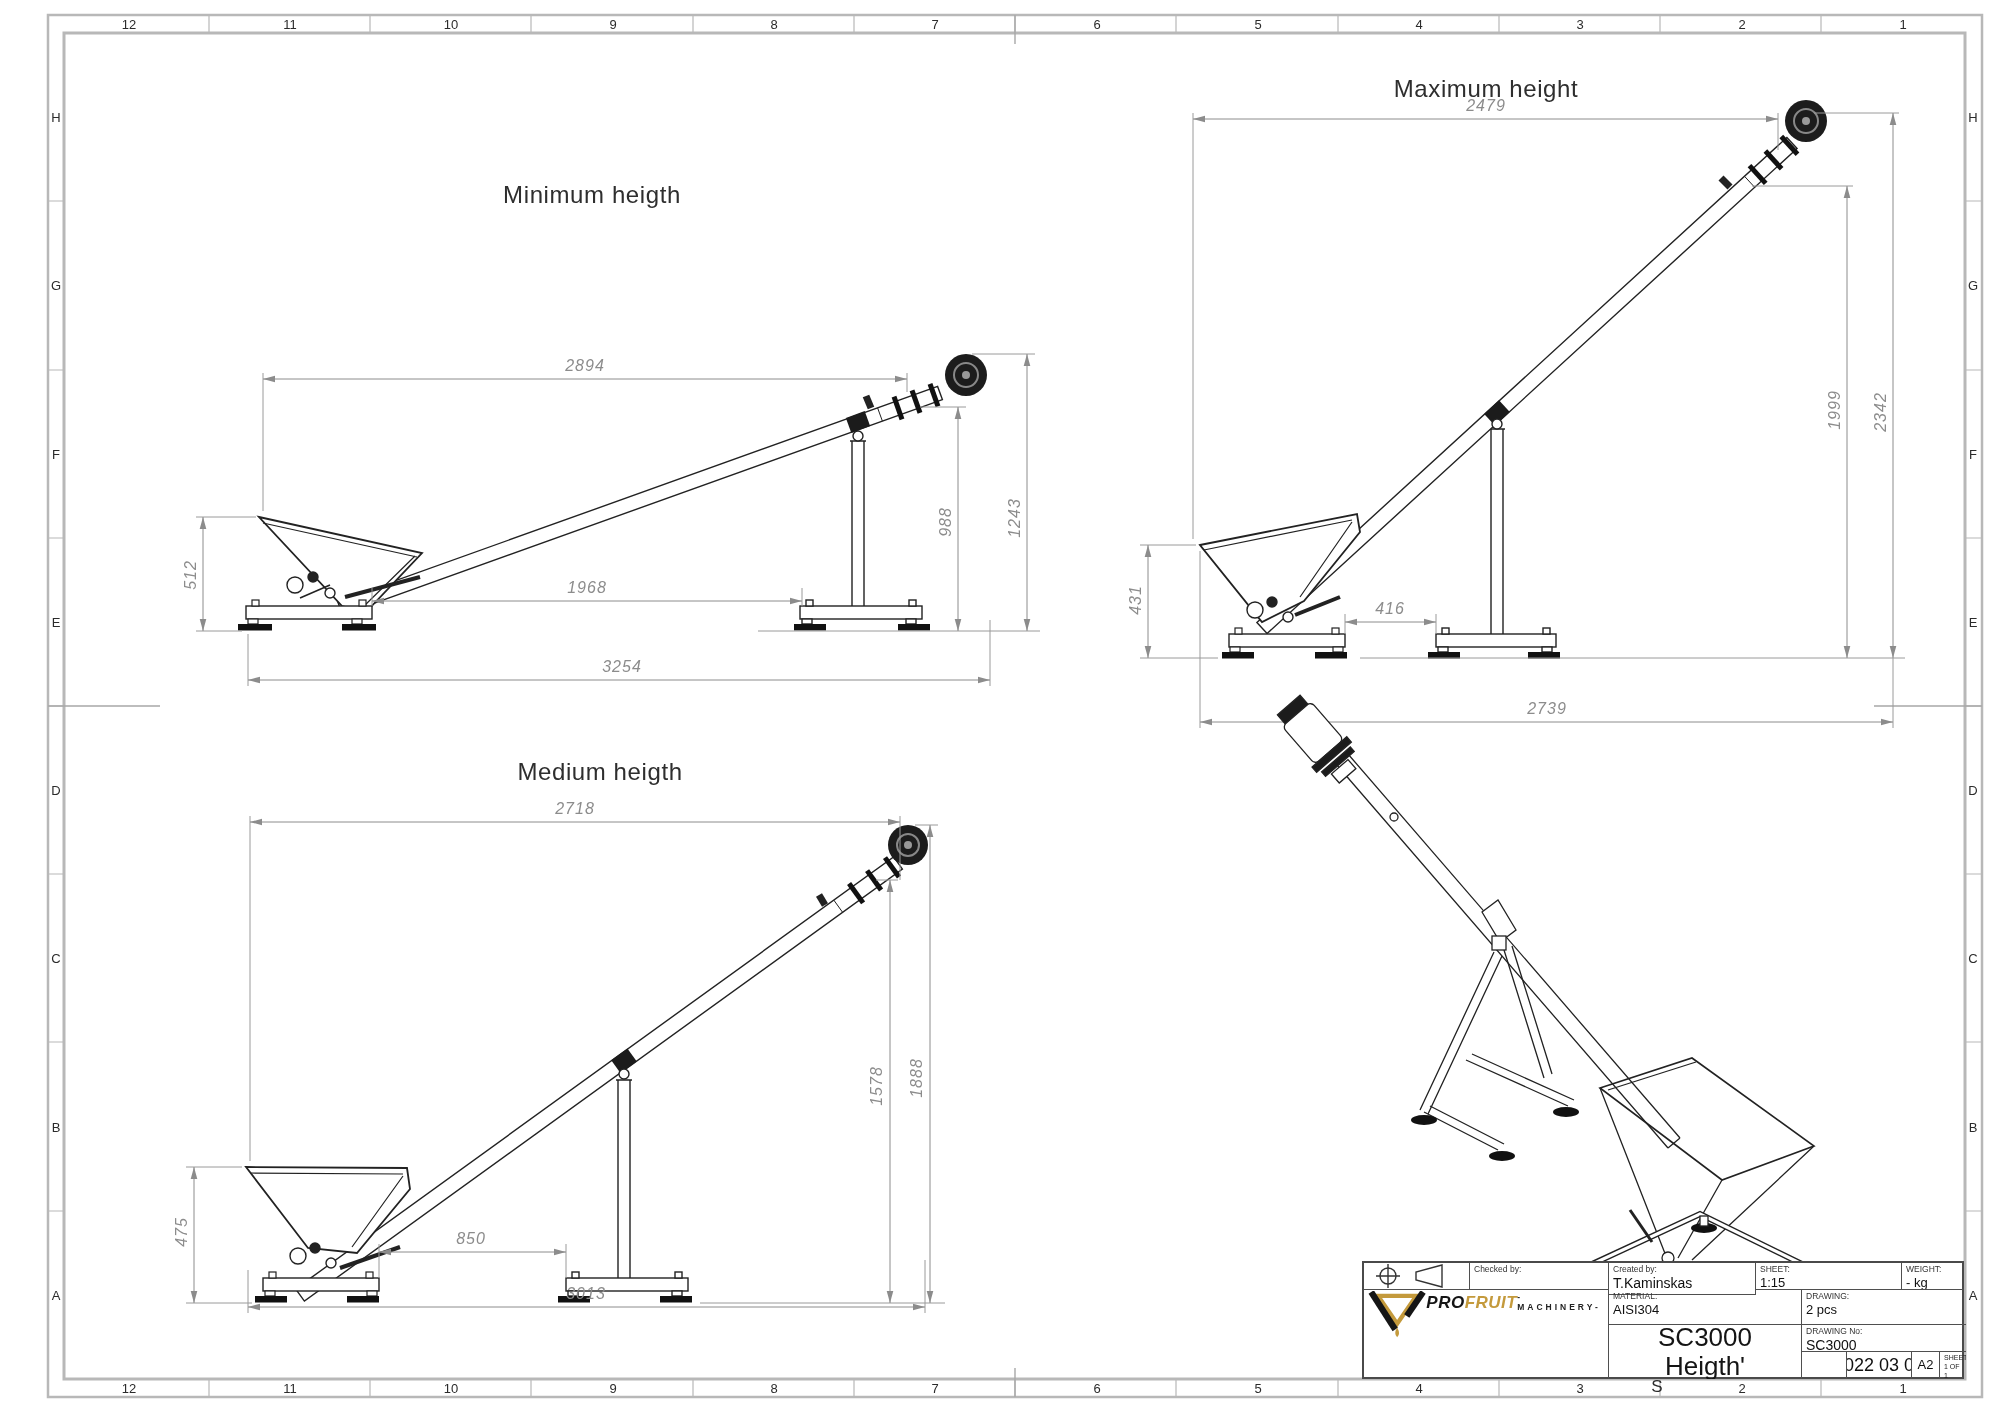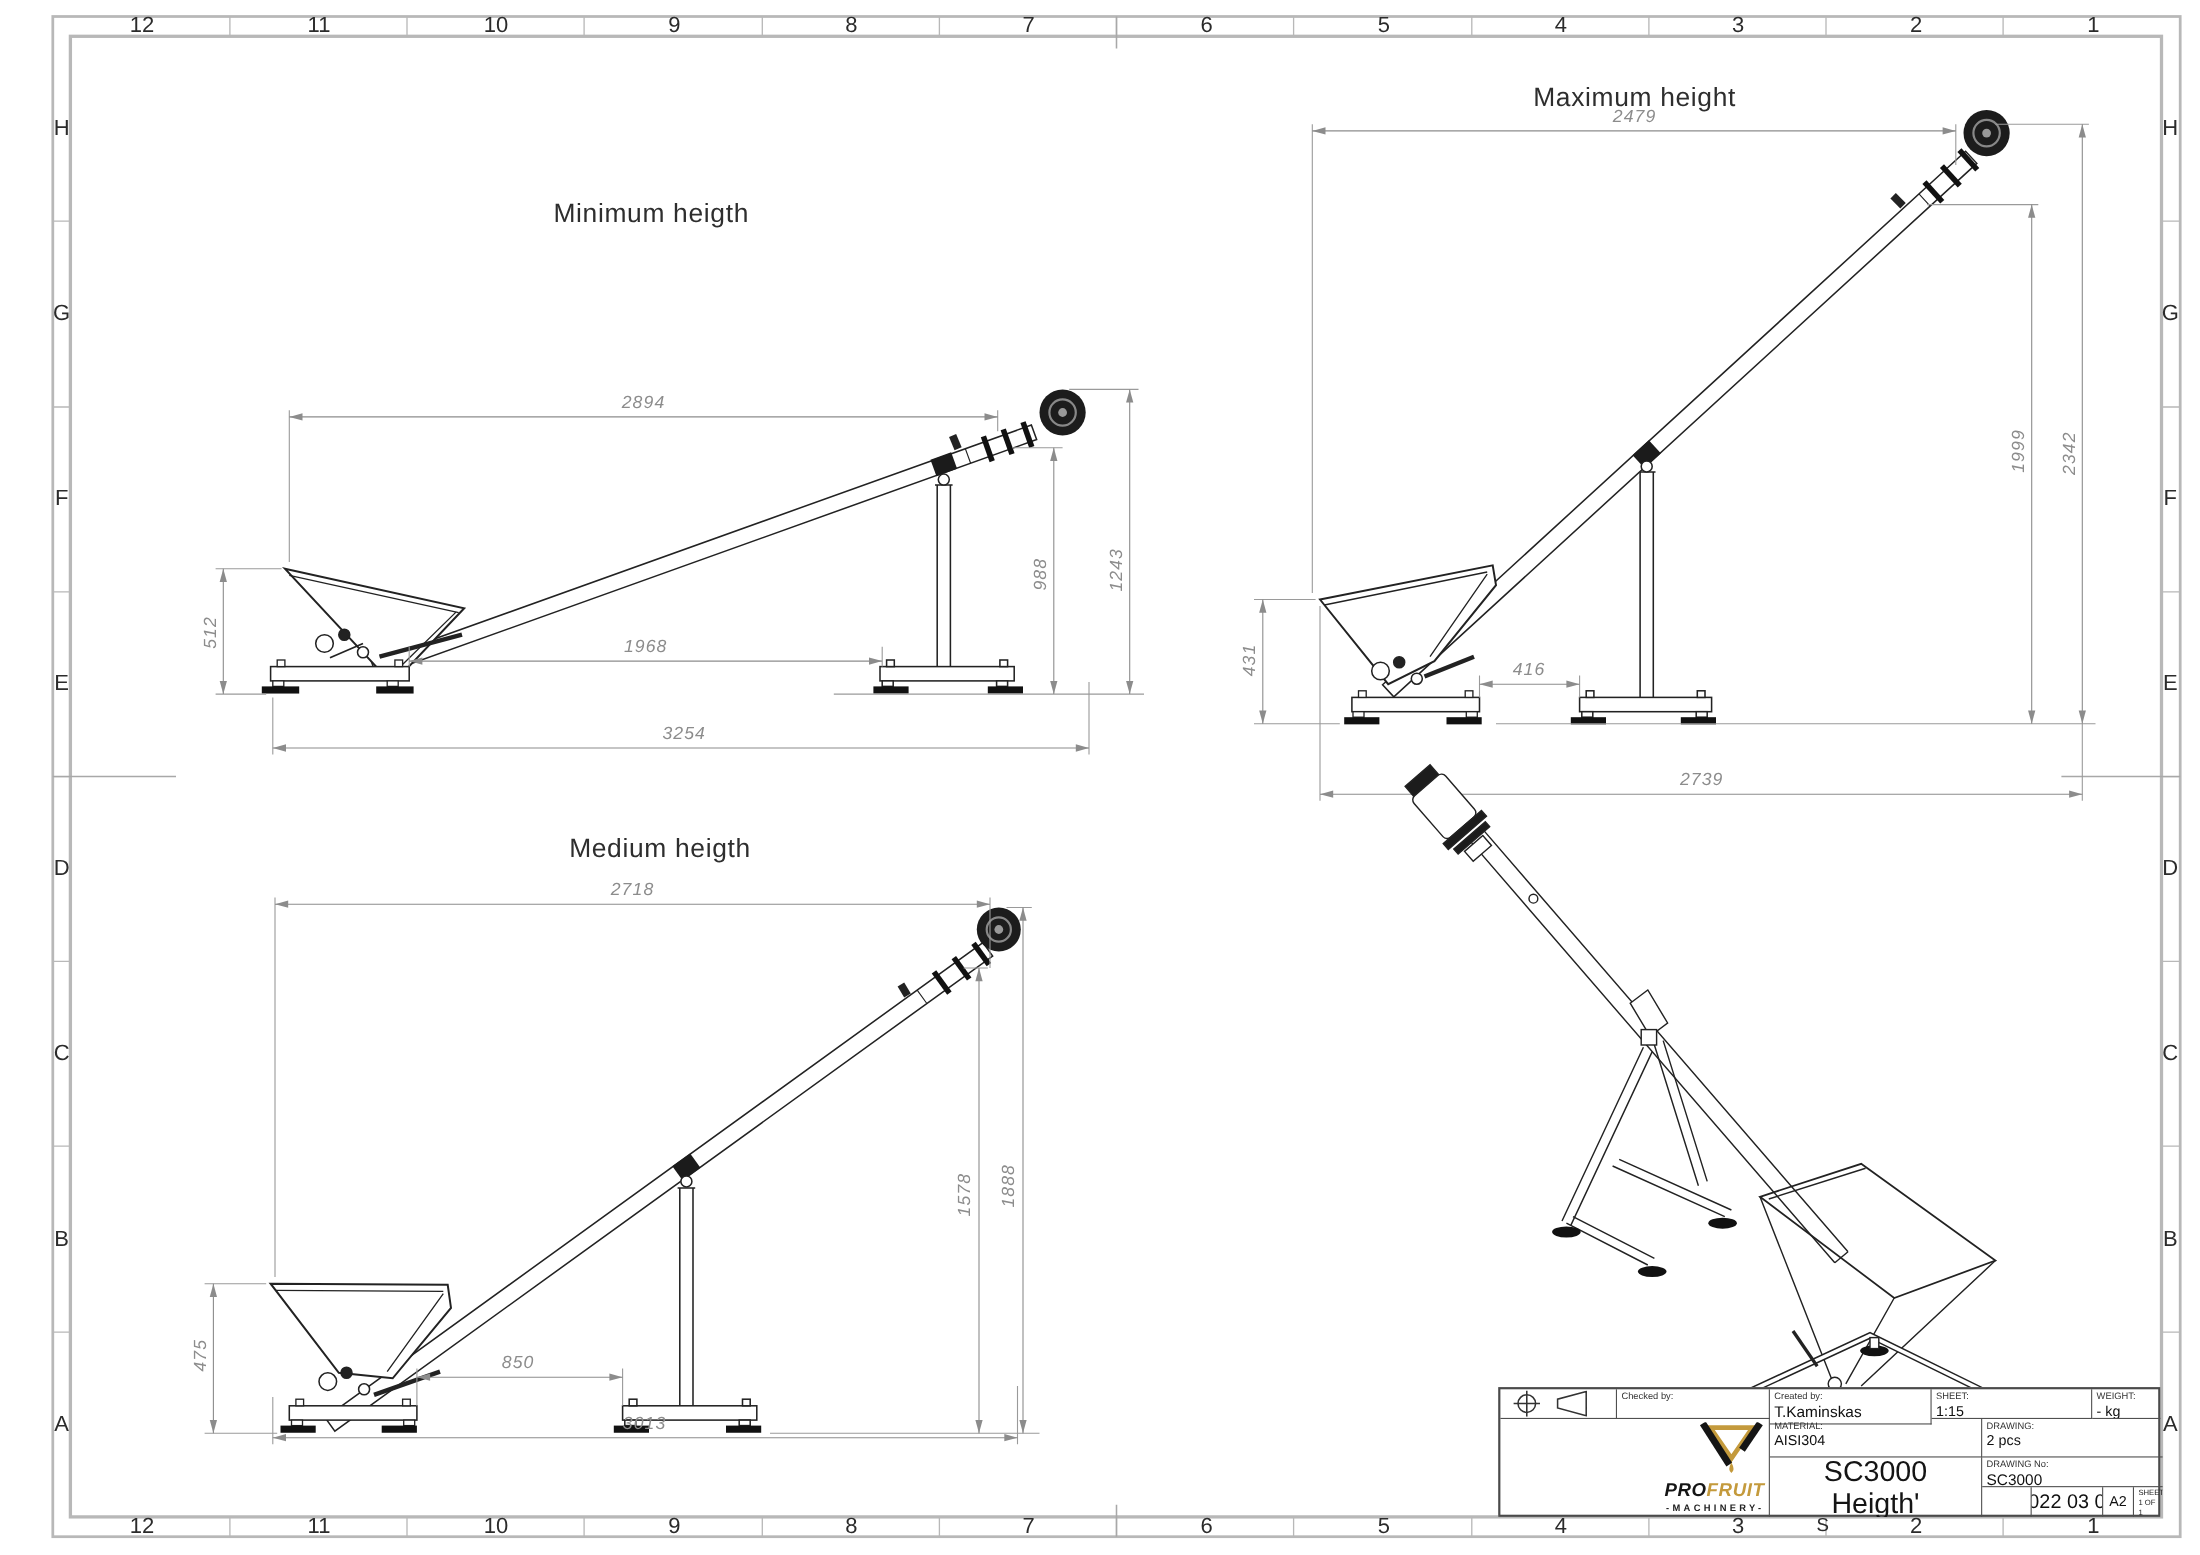--- a/index.html
+++ b/index.html
@@ -1,32 +1,32 @@
 <!DOCTYPE html>
 <html><head>
 <meta charset="utf-8">
 <style>
   html,body{margin:0;padding:0;background:#e8e8e8;}
   .stage{position:relative;width:2000px;height:1414px;background:#ffffff;overflow:hidden;
          font-family:"Liberation Sans",sans-serif;}
   .layer{position:absolute;left:0;top:0;}
-  .zl{position:absolute;transform:translate(-50%,-50%);font-size:20px;color:#2b2b2b;}
+  .zl{position:absolute;transform:translate(-50%,-50%);font-size:13px;color:#2b2b2b;}
   .vtitle{position:absolute;transform:translate(-50%,-50%);font-size:24px;letter-spacing:.6px;color:#2e2e2e;white-space:nowrap;}
   .strays{position:absolute;transform:translate(-50%,-50%);font-size:17px;color:#2b2b2b;}
   
   .tb{position:absolute;left:1362px;top:1261px;width:602px;height:118px;box-sizing:border-box;
       border:2px solid #4a4a4a;background:#fff;}
   .tc{position:absolute;box-sizing:border-box;border-right:1px solid #4f4f4f;border-bottom:1px solid #4f4f4f;
       padding:1px 4px;overflow:hidden;}
   .nbr{border-right:none;} .nbb{border-bottom:none;}
   .lbl{display:block;font-size:8.5px;color:#333;line-height:1.25;white-space:nowrap;}
   .val{display:block;font-size:13px;color:#101010;line-height:1.25;white-space:nowrap;}
   .big{font-size:26px;color:#141414;text-align:center;line-height:1.12;}
   .cen{display:flex;align-items:center;justify-content:center;text-align:center;}
-  .logocell{display:flex;flex-direction:column;align-items:flex-end;justify-content:center;}
+  .logocell{display:flex;flex-direction:row;align-items:flex-start;justify-content:center;}
   .lg1{font-size:17px;font-style:italic;font-weight:bold;letter-spacing:.5px;color:#151515;margin-top:2px;}
   .lg1 .gold{color:#c49a3c;}
   .lg2{font-size:8.5px;letter-spacing:3px;color:#222;font-weight:bold;margin-top:1px;}
   .sheetcell{font-size:7px;color:#222;line-height:1.25;padding-top:2px;}
   svg text.dt{font-family:"Liberation Sans",sans-serif;font-style:italic;font-size:16px;fill:#8c8c8c;letter-spacing:1px;}
 </style>
 </head>
 <body>
 
 <div class="stage">

